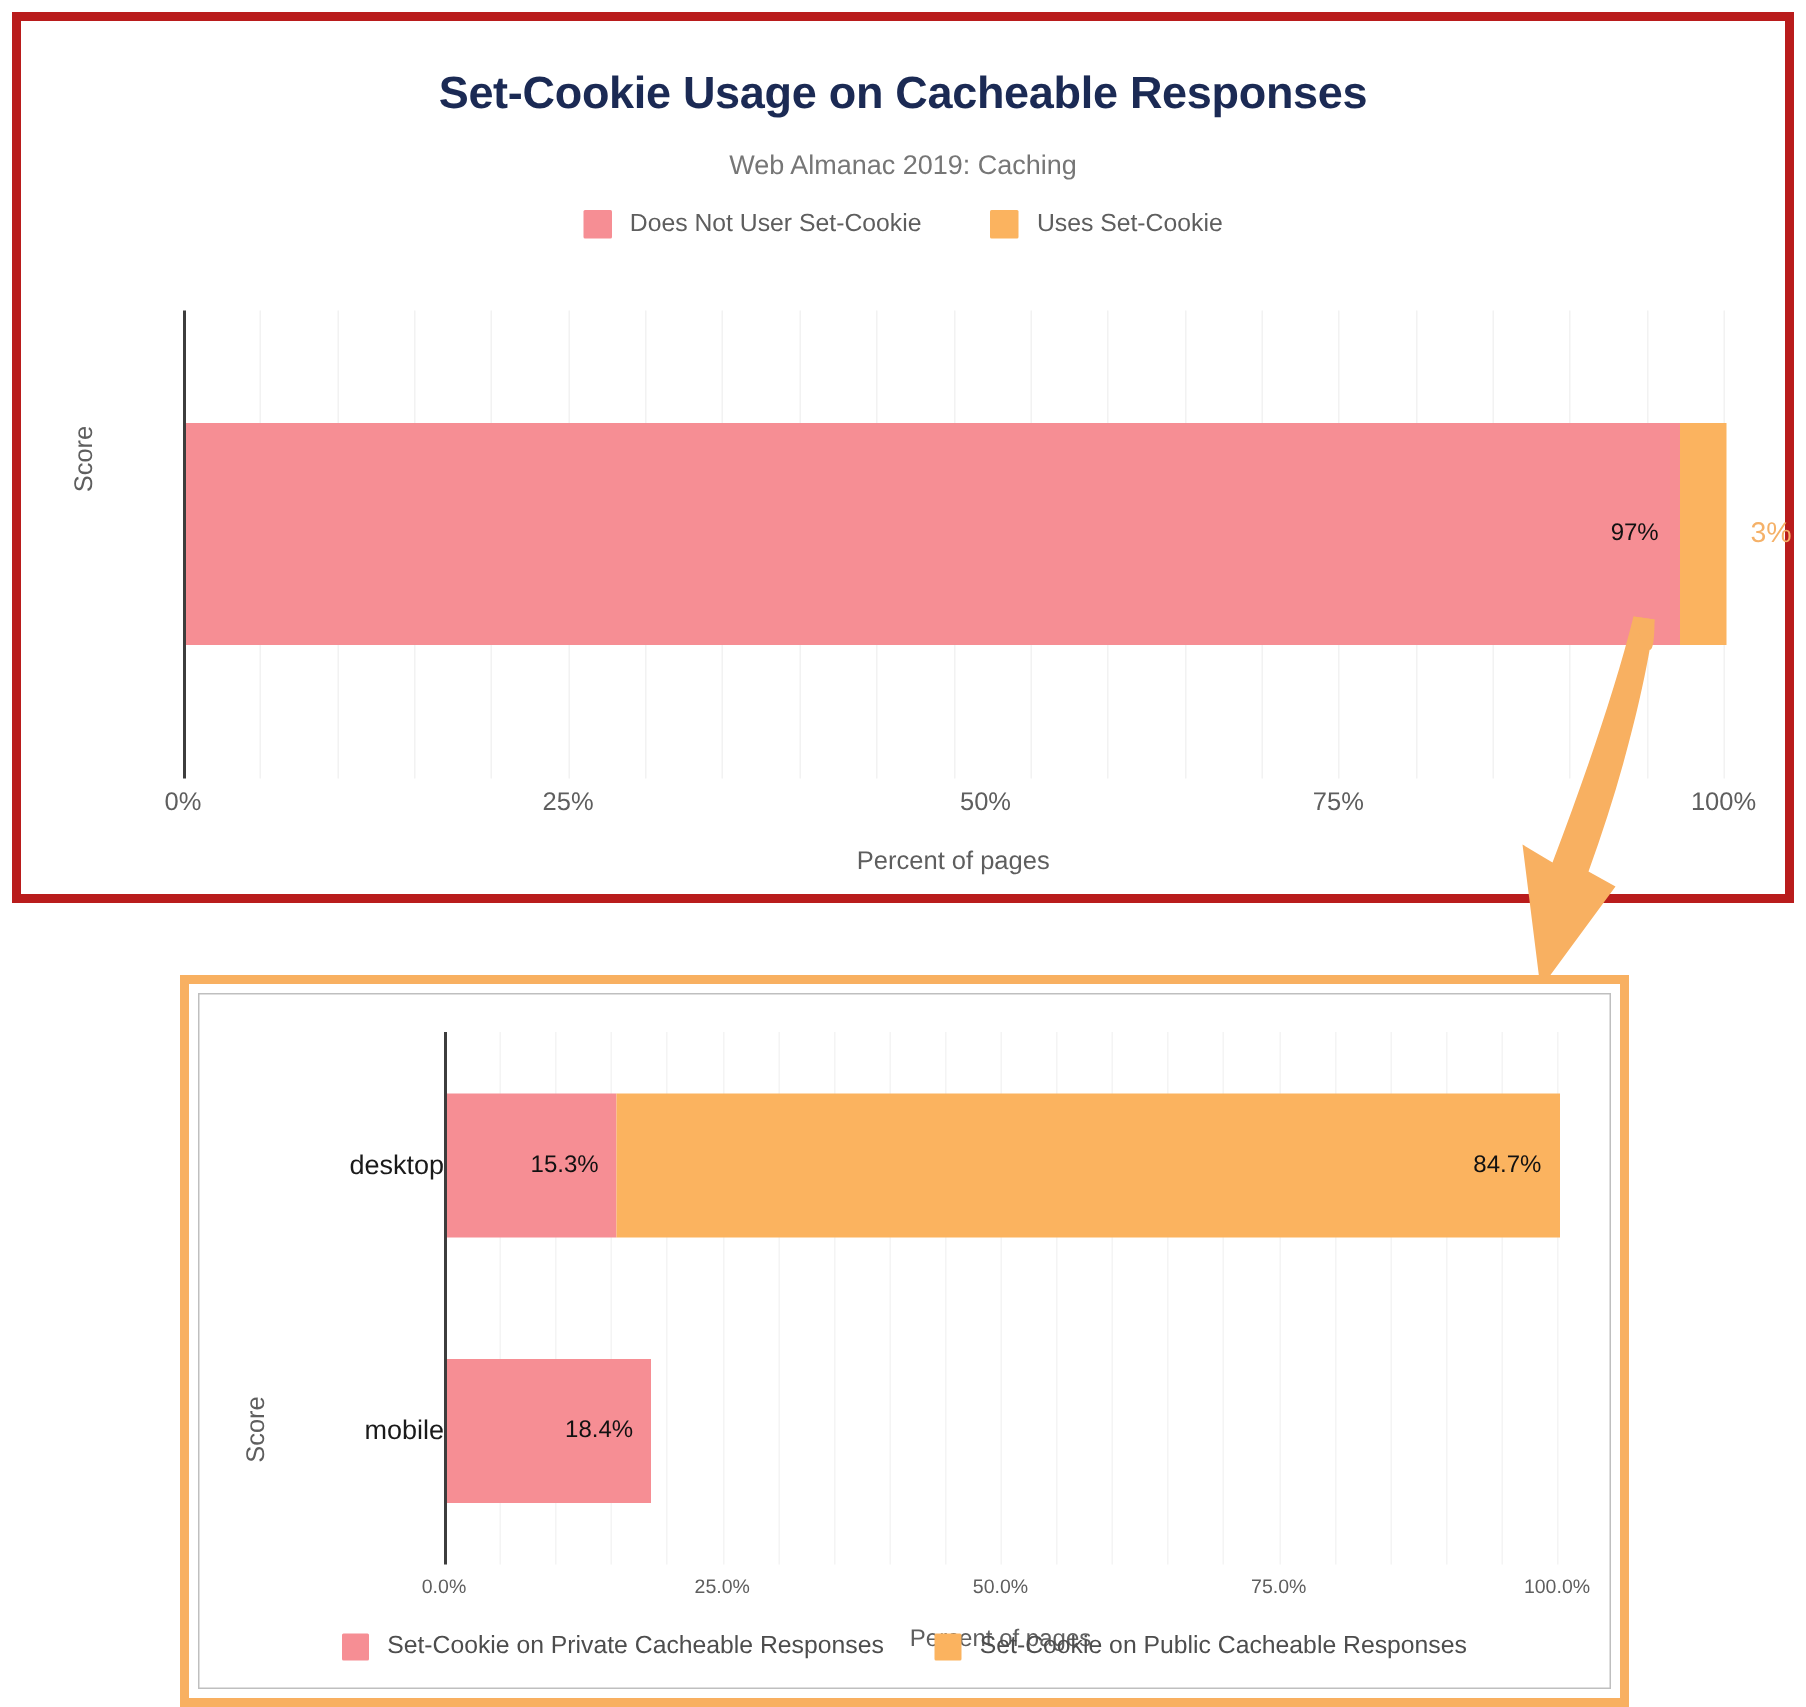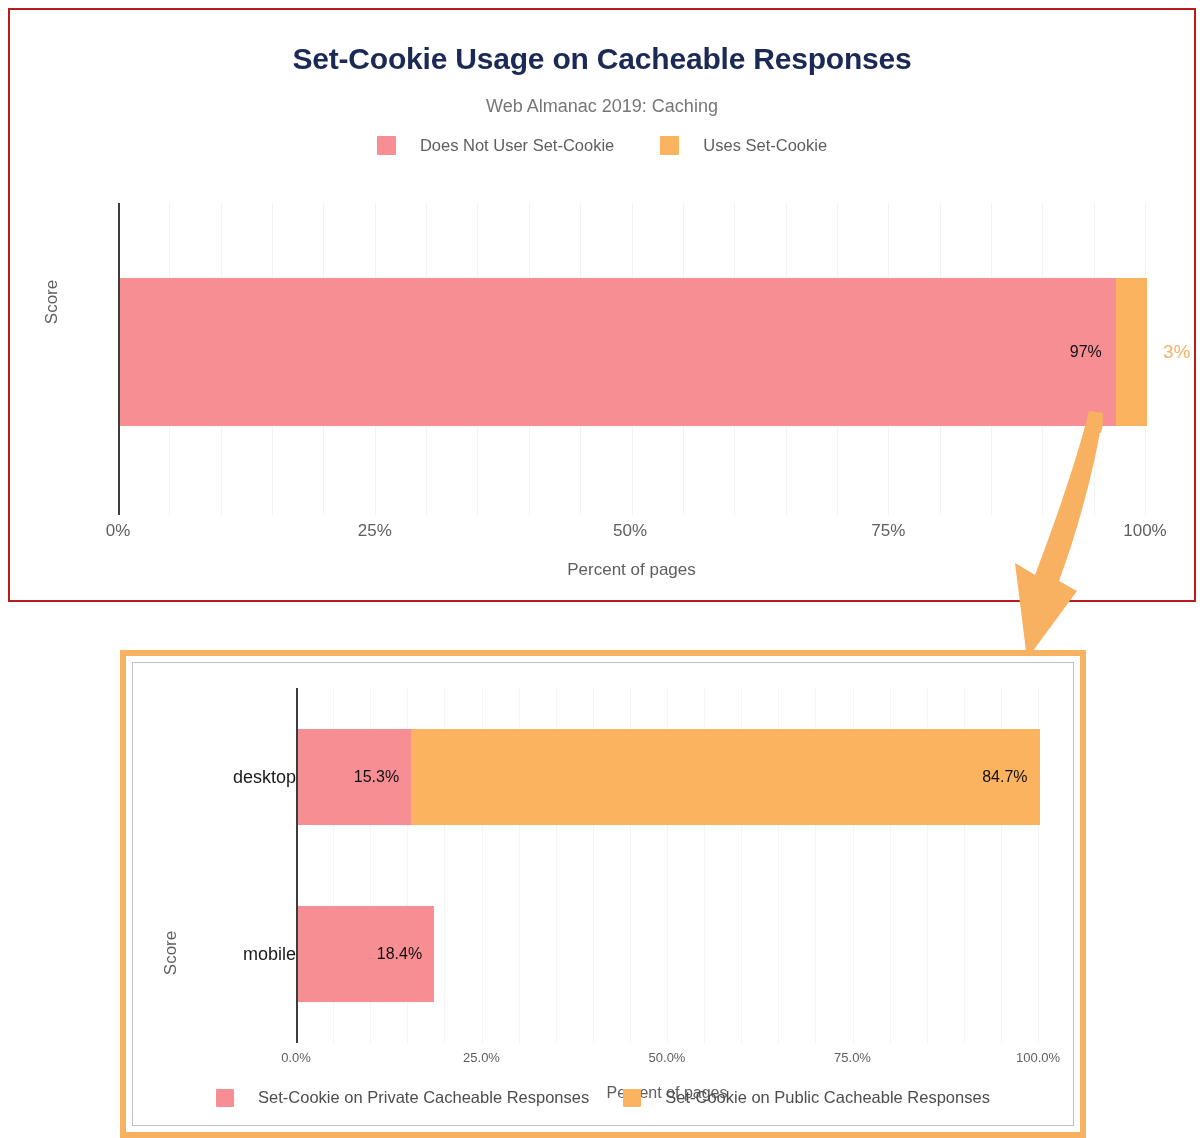--- a/index.html
+++ b/index.html
@@ -9,40 +9,40 @@
     font-family: "Liberation Sans", sans-serif;
     overflow: hidden;
   }
   #root { position: relative; width: 1204px; height: 1138px; background:#fff; }
 
   
   .top-card {
     position: absolute;
     left: 8px; top: 8px;
     width: 1188px; height: 594px;
-    border: 2px solid #b91c1c;
+    border: 6px solid #b91c1c;
     background: #ffffff;
   }
   .chart-title {
     position: absolute; left: 0; top: 32px; width: 100%;
     text-align: center;
     font-size: 30px; font-weight: bold;
     color: #1b2a54;
     letter-spacing: -0.2px;
   }
   .chart-subtitle {
     position: absolute; left: 0; top: 86px; width: 100%;
     text-align: center;
     font-size: 18px; color: #767676; font-weight: normal;
   }
   .legend-top {
     position: absolute; left: 0; top: 126px; width: 100%;
     display: flex; justify-content: center; align-items: center; gap: 46px;
   }
-  .legend-item { display: flex; align-items: flex-end; gap: 24px; }
+  .legend-item { display: flex; align-items: flex-end; gap: 12px; }
   .legend-swatch { width: 19px; height: 19px; border-radius: 1px; display:block; }
   .legend-label { font-size: 16.5px; color: #5e5e5e; white-space: nowrap; }
 
   
   .plot-top { position: absolute; left: 108px; top: 193px; width: 1027px; height: 312px; }
   .axis-line-v {
     position: absolute; left: 0; top: 0; width: 1.6px; height: 100%;
     background: #3d3d3d;
   }
   .grid-v {
@@ -186,21 +186,21 @@
         <div class="seg seg-pink" id="top-seg-pink" style="width: 97%;">
           <span class="val-inside">97%</span>
         </div>
         <div class="seg seg-orange" id="top-seg-orange" style="width: 3%;"></div>
       </div>
       <span class="val-outside" id="top-val-orange" style="left: 1045px; top: 149px;">3%</span>
 
       <div id="top-xticks">
           <div class="xtick-top" style="left: 0px;">0%</div>
           <div class="xtick-top" style="left: 256.75px;">25%</div>
-          <div class="xtick-top" style="left: 512px;">50%</div>
+          <div class="xtick-top" style="left: 535px;">50%</div>
           <div class="xtick-top" style="left: 770.25px; text-align: center;">75%</div>
           <div class="xtick-top" style="left: 1027px;">100%</div>
         </div>
       <div class="xlabel-top">Percent of pages</div>
     </div>
   </div>
 
   <svg class="arrow-svg" viewBox="0 0 200 262">
     <path d="M 118 8
              C 112 52, 96 116, 74 176

